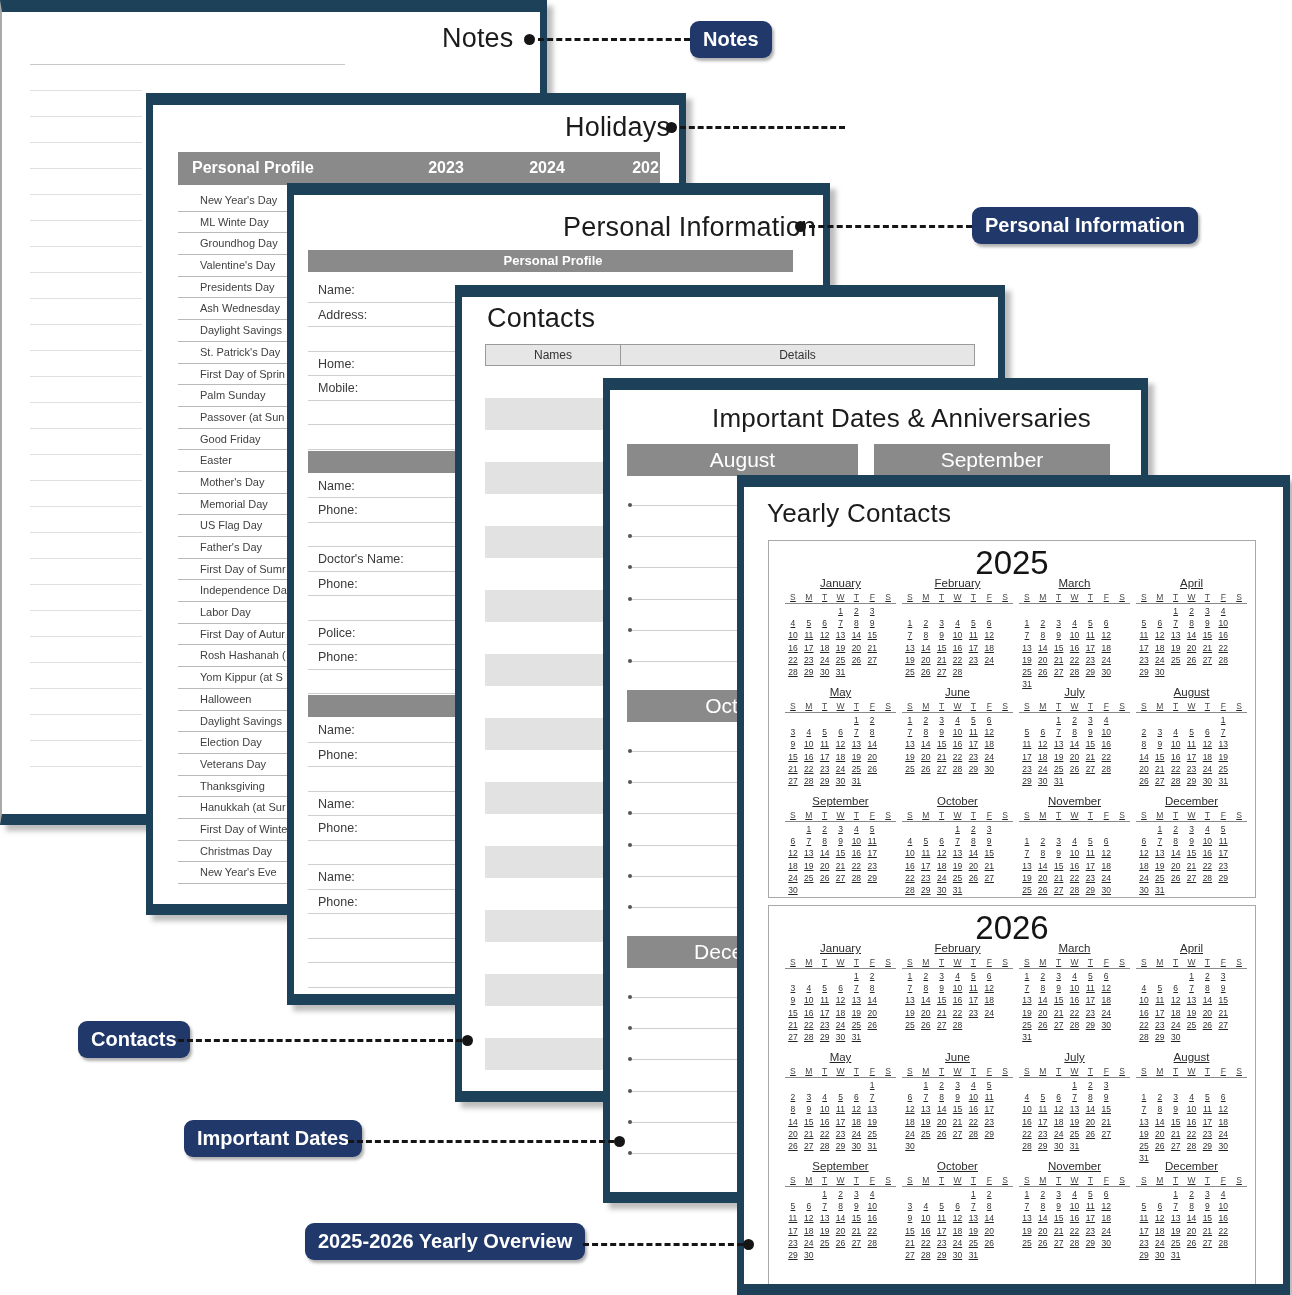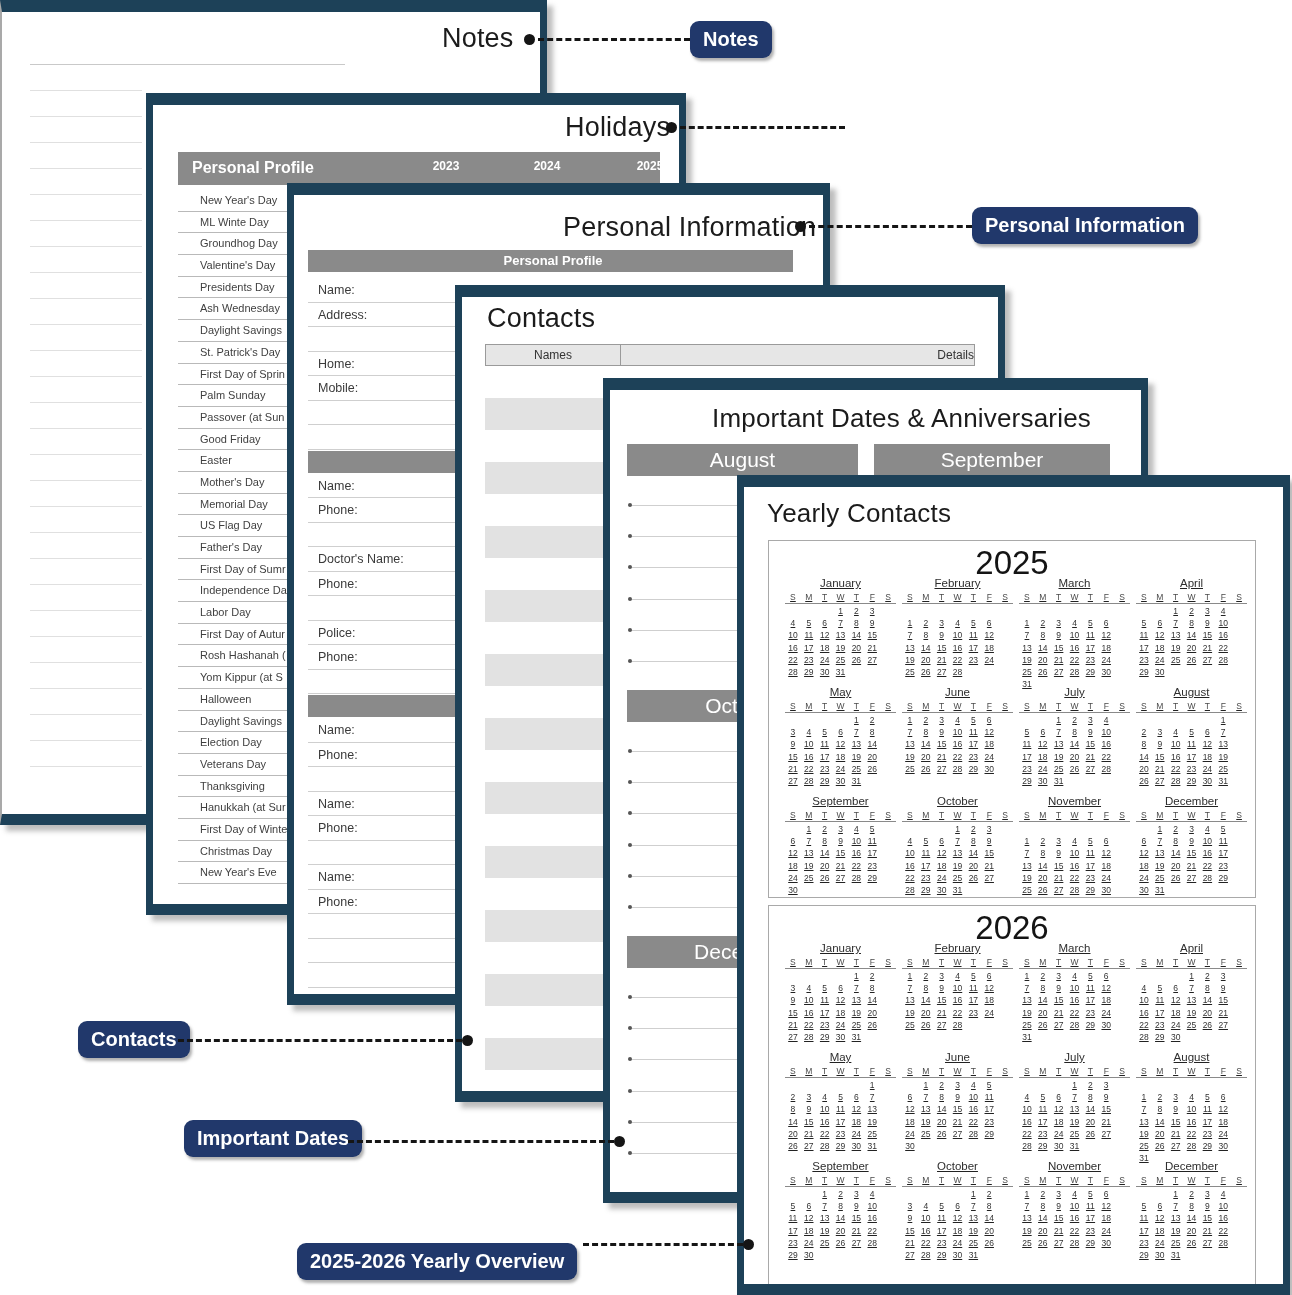--- a/index.html
+++ b/index.html
@@ -19,40 +19,40 @@
   #page-important{left:603px;top:378px;width:545px;height:825px;z-index:5;}
   #page-yearly{left:737px;top:475px;width:553px;height:820px;z-index:6;}
 
   
   .notes-title-rule{position:absolute;left:28px;top:52px;width:315px;height:1px;background:#c9c9c9;}
   .notes-line{position:absolute;left:28px;width:112px;height:1px;background:#e0e0e0;}
 
   
   .hol-header{position:absolute;left:25px;top:47px;width:482px;height:33px;background:#8a8a8a;color:#fff;}
   .hol-header .lbl{position:absolute;left:14px;top:7px;font-size:16px;font-weight:bold;}
-  .hol-header .yr{position:absolute;top:7px;width:60px;text-align:center;font-size:12px;font-weight:bold;}
+  .hol-header .yr{position:absolute;top:7px;width:60px;text-align:center;font-size:16px;font-weight:bold;}
   .hol-list{position:absolute;left:25px;top:85px;width:150px;}
   .hol-row{height:21.7px;line-height:21.7px;box-sizing:border-box;border-bottom:1px solid #b9b9b9;
            font-size:11px;color:#3f3f3f;padding-left:22px;white-space:nowrap;}
 
   
   .pp-band{position:absolute;background:#8a8a8a;color:#fff;}
   #pp-top-band{left:14px;top:55px;width:485px;height:22px;}
   #pp-top-band span{position:absolute;left:180px;top:3px;width:130px;text-align:center;font-size:13px;font-weight:bold;}
   .pp-form{position:absolute;left:14px;top:83px;width:485px;}
   .pp-row{height:24.5px;line-height:24.5px;box-sizing:border-box;border-bottom:1px solid #cfcfcf;
           font-size:12.5px;color:#3a3a3a;padding-left:10px;}
   .pp-sec{height:22px;background:#8a8a8a;margin:1px 0;}
 
   
   .ct-table{position:absolute;left:23px;top:47px;width:490px;}
   .ct-head{display:flex;height:22px;border:1px solid #9a9a9a;box-sizing:border-box;background:#e6e6e6;}
   .ct-head div{font-size:12px;color:#333;text-align:center;line-height:20px;box-sizing:border-box;}
   .ct-head .c1{width:135px;border-right:1px solid #9a9a9a;}
-  .ct-head .c2{flex:1;text-align:right;}
+  .ct-head .c2{flex:1;}
   .ct-row{height:32px;}
   .ct-row.alt{background:#e2e2e2;}
 
   
   .im-band{position:absolute;height:32px;background:#8a8a8a;color:#fff;text-align:center;
            font-size:21px;line-height:32px;}
   .im-row{position:absolute;left:18px;width:500px;height:1px;background:#cfcfcf;}
   .im-row::before{content:"";position:absolute;left:0;top:-2px;width:4px;height:4px;border-radius:50%;background:#555;}
 
   
@@ -1415,16 +1415,16 @@
   <div class="badge" style="left:972px;top:207px;">Personal Information</div>
 
   <div class="badge" style="left:78px;top:1021px;">Contacts</div>
   <div class="dash" style="left:178px;top:1039px;width:284px;"></div>
   <div class="dot" style="left:462px;top:1035px;"></div>
 
   <div class="badge" style="left:184px;top:1120px;">Important Dates</div>
   <div class="dash" style="left:348px;top:1140px;width:266px;"></div>
   <div class="dot" style="left:614px;top:1136px;"></div>
 
-  <div class="badge" style="left:297px;top:1223px;margin-top:20px;">2025-2026 Yearly Overview</div>
+  <div class="badge" style="left:305px;top:1223px;">2025-2026 Yearly Overview</div>
   <div class="dash" style="left:583px;top:1243px;width:160px;"></div>
   <div class="dot" style="left:743px;top:1239px;"></div>
 </div>
 
 </body></html>

